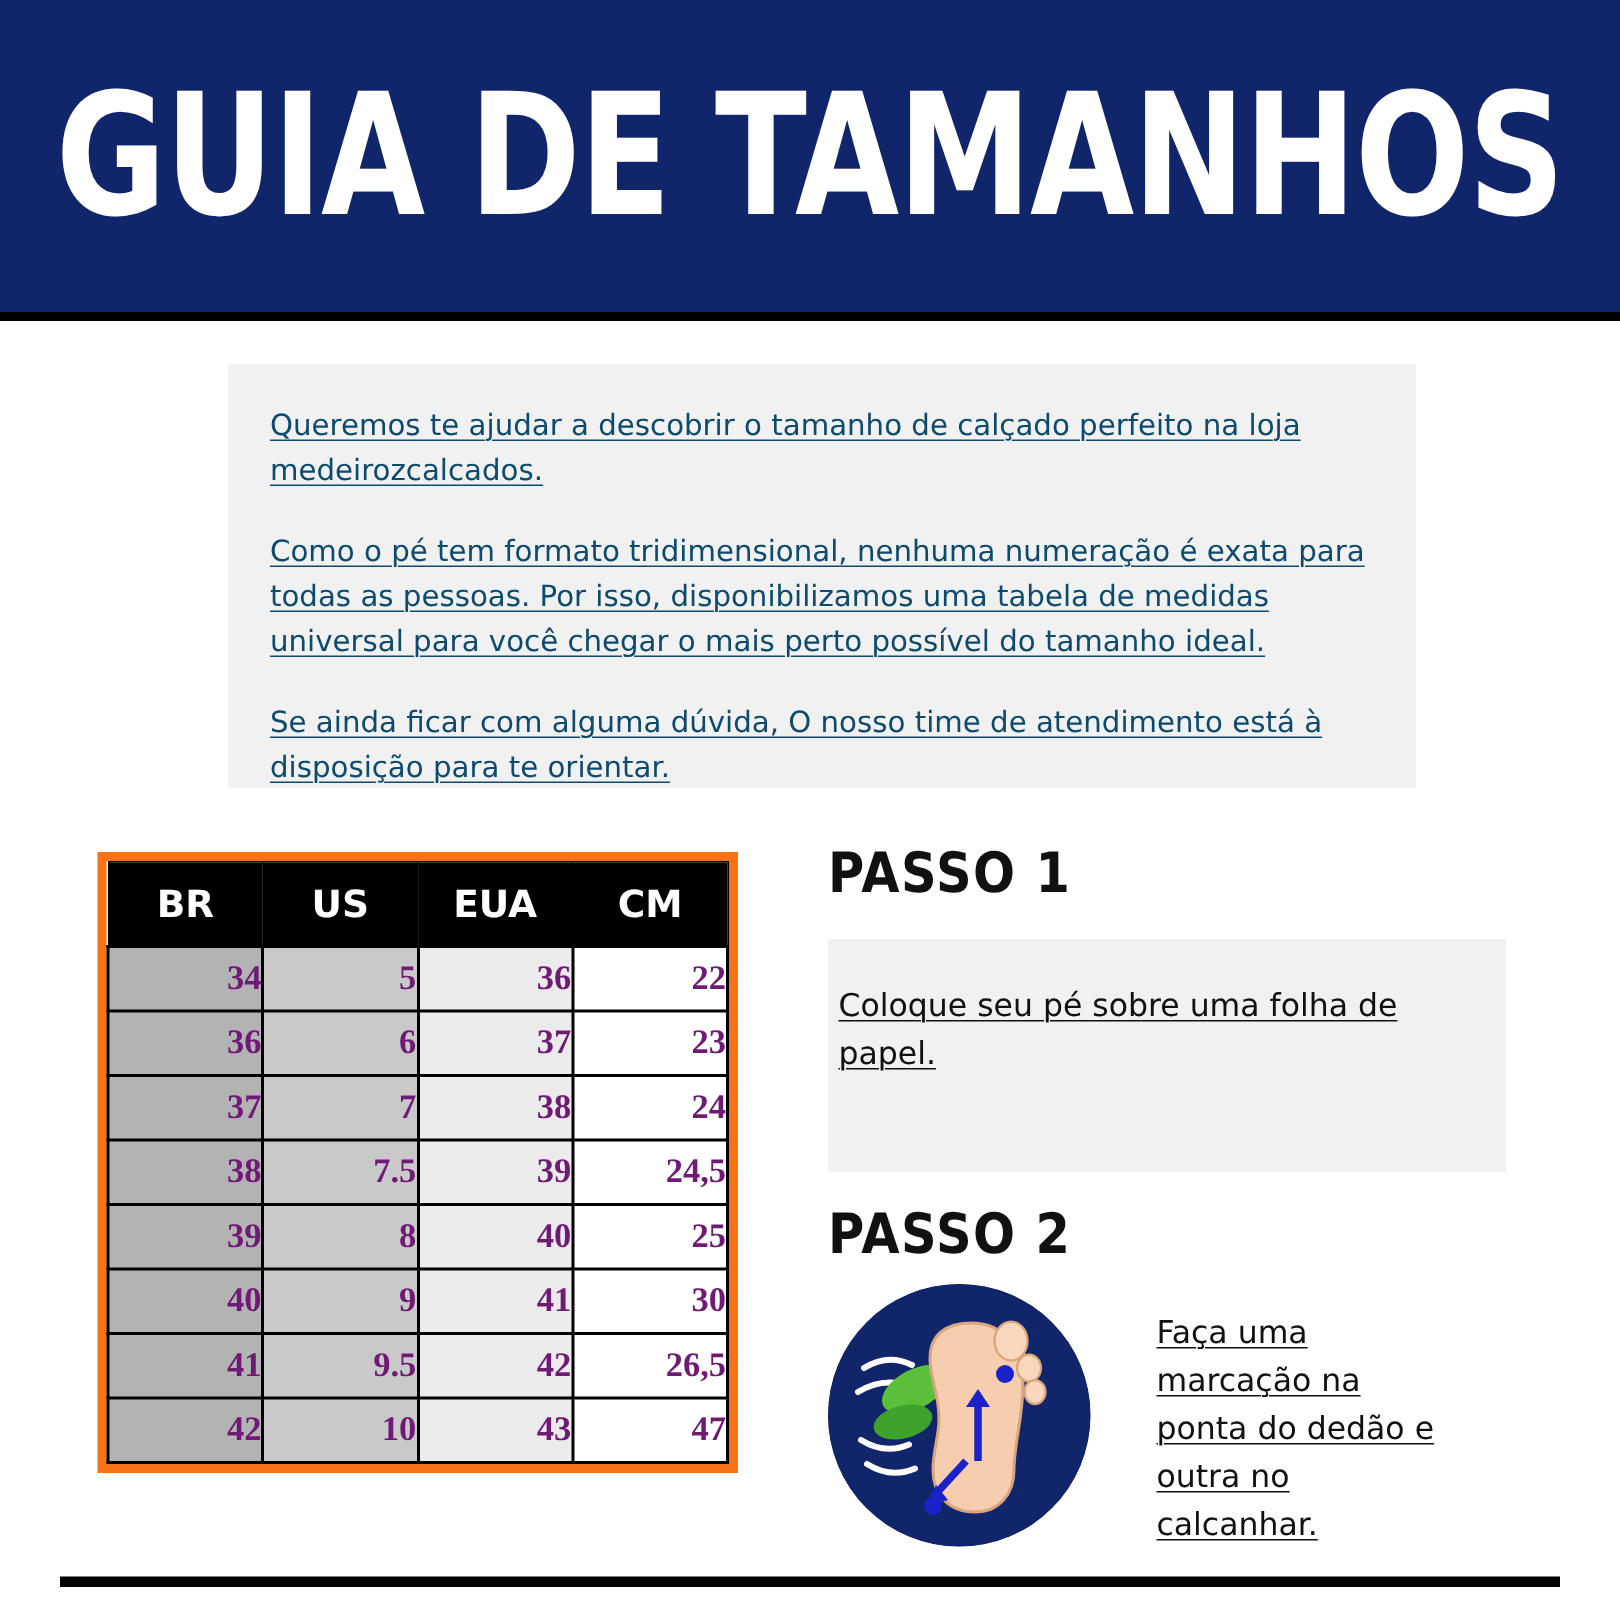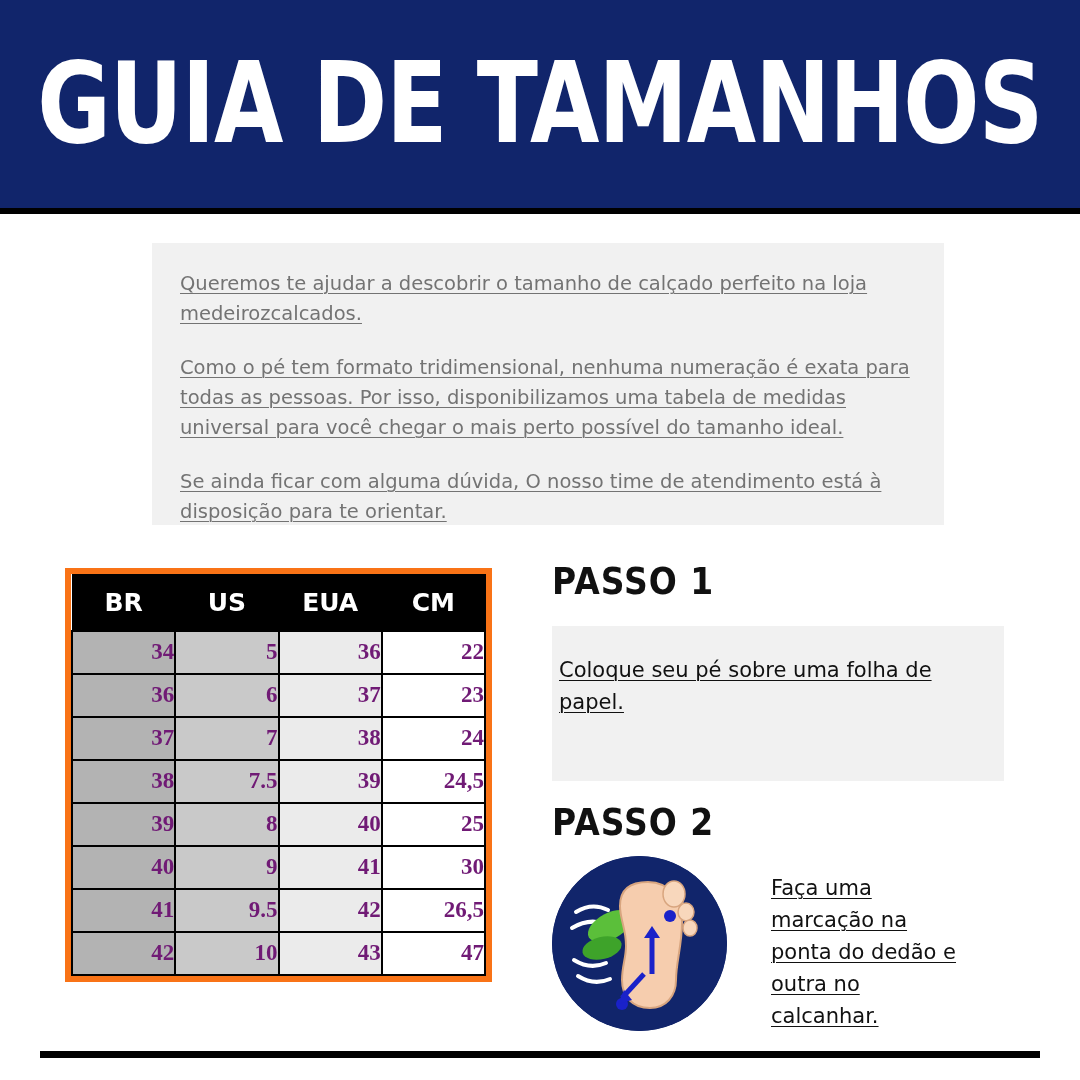--- a/index.html
+++ b/index.html
@@ -53,21 +53,21 @@
     left: 152px; top: 243px;
     width: 792px;
     height: 282px;
     background: #f1f1f1;
     padding: 26px 20px 0 28px;
   }
   .intro-p {
     font-family: "DejaVu Sans", sans-serif;
     font-size: 19.5px;
     line-height: 30px;
-    color: #737373;
+    color: #0c4a6e;
     text-decoration: underline;
     text-underline-offset: 3px;
     text-decoration-thickness: 1px;
     margin-bottom: 24px;
     max-width: 742px;
   }
   .intro-p:last-child { margin-bottom: 0; }
 
   
   .table-wrap {

